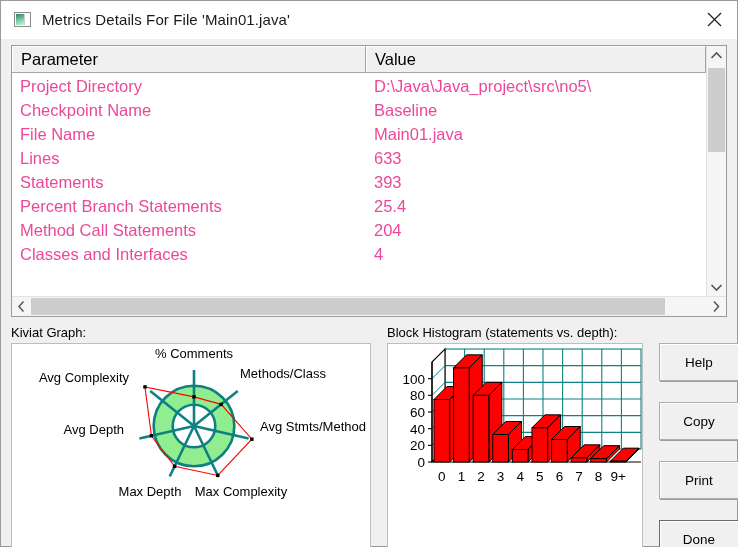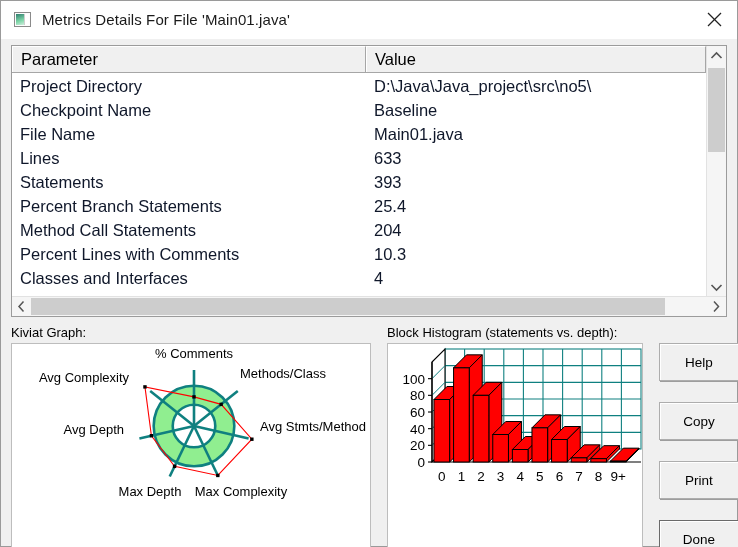--- a/index.html
+++ b/index.html
@@ -65,21 +65,21 @@
     border-right:1px solid #a6a6a6;
     border-top:1px solid #ffffff;
     border-left:1px solid #ffffff;
     box-sizing:border-box;
     background:#f0f0f0;
   }
   .th.col-param{width:354px;min-width:354px;}
   .th.col-value{flex:1;}
   .tbody{flex:1;background:#ffffff;overflow:hidden;padding-top:1px;}
   .trow{display:flex;height:24px;align-items:center;}
-  .td{font-size:16.5px;color:#0f172a;white-space:nowrap;overflow:hidden;}
+  .td{font-size:16.5px;color:#ec4899;white-space:nowrap;overflow:hidden;}
   .td.col-param{width:354px;min-width:354px;padding-left:8px;box-sizing:border-box;}
   .td.col-value{flex:1;padding-left:8px;box-sizing:border-box;}
 
   
   .vscroll{
     width:19px;min-width:19px;background:#f5f5f5;
     border-left:1px solid #e2e2e2;
     display:flex;flex-direction:column;align-items:center;
     position:relative;
   }
@@ -177,24 +177,20 @@
             <div class="td col-param">Statements</div>
             <div class="td col-value">393</div>
           </div>
           <div class="trow">
             <div class="td col-param">Percent Branch Statements</div>
             <div class="td col-value">25.4</div>
           </div>
           <div class="trow">
             <div class="td col-param">Method Call Statements</div>
             <div class="td col-value">204</div>
-          </div>
-          <div class="trow">
-            <div class="td col-param">Percent Lines with Comments</div>
-            <div class="td col-value">10.3</div>
           </div>
           <div class="trow">
             <div class="td col-param">Classes and Interfaces</div>
             <div class="td col-value">4</div>
           </div>
         </div>
       </div>
 
       <div class="vscroll">
         <div class="vs-arrow">

